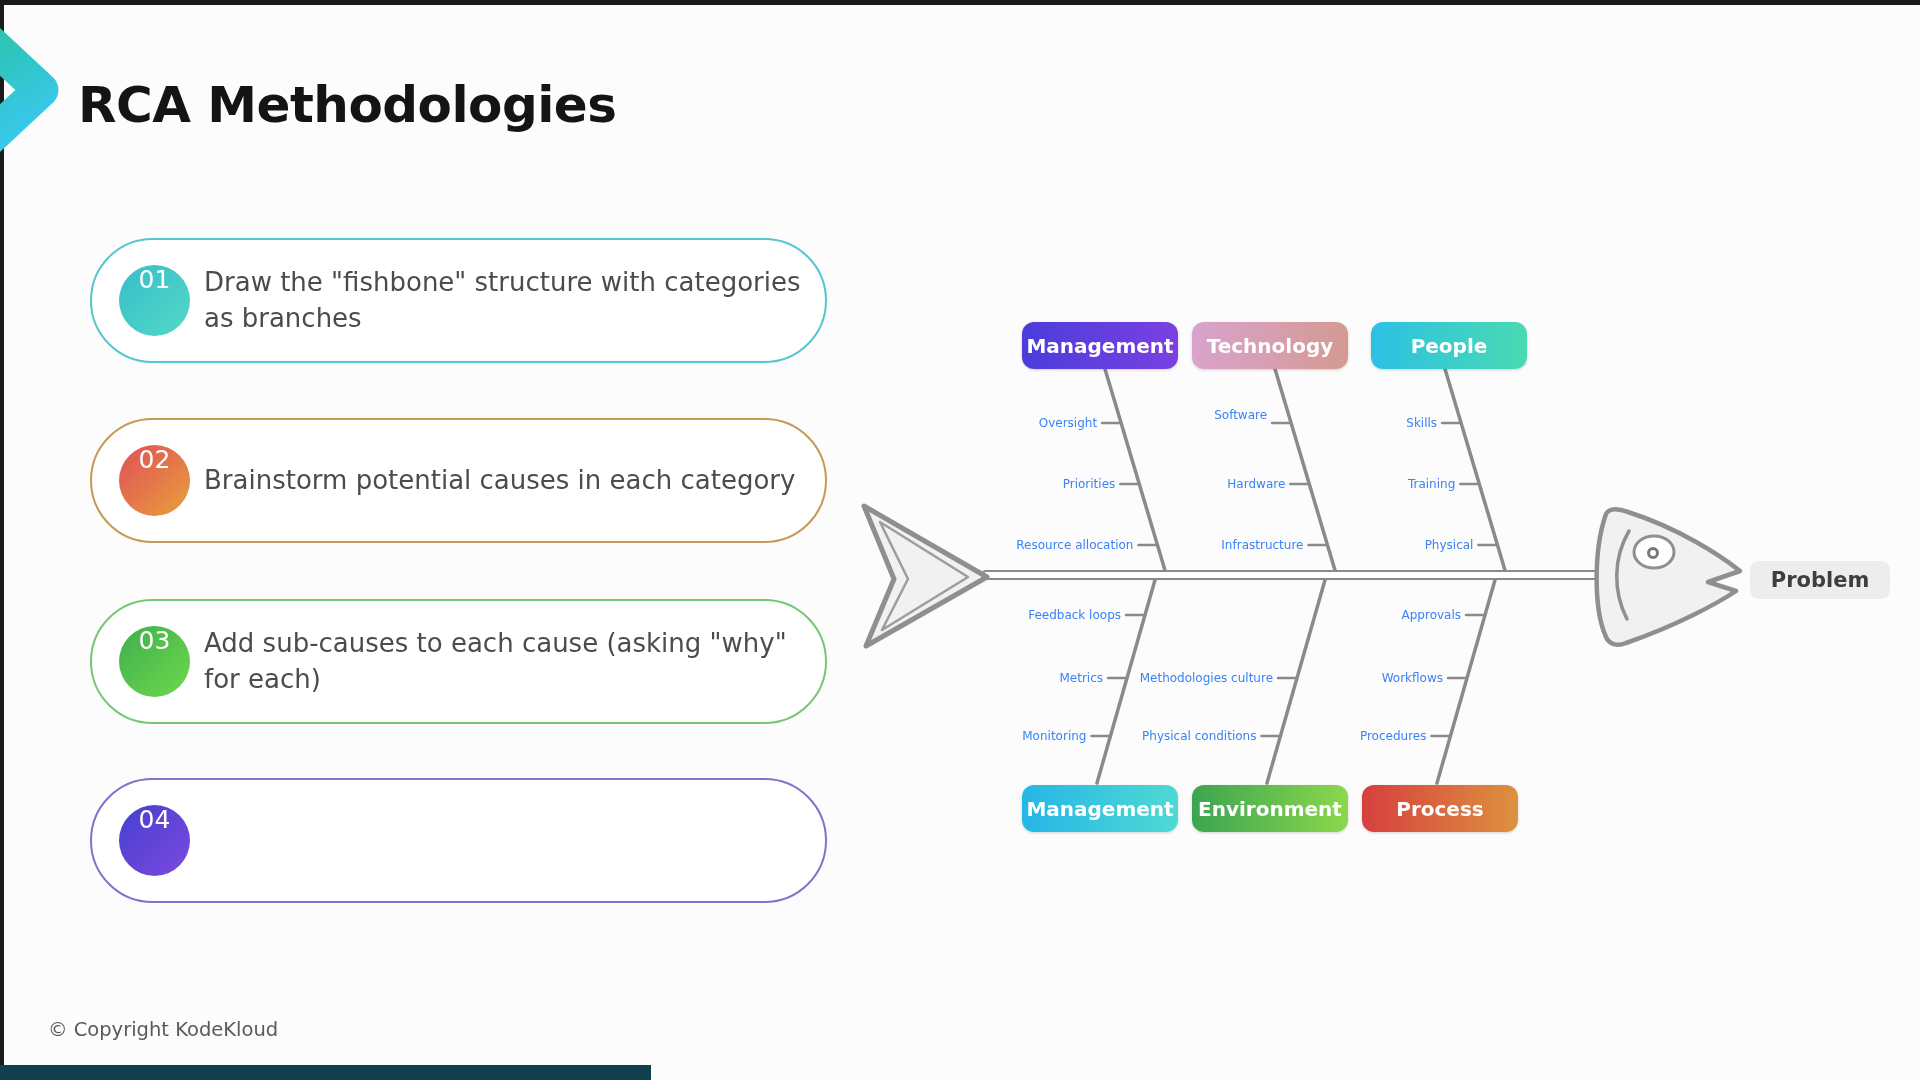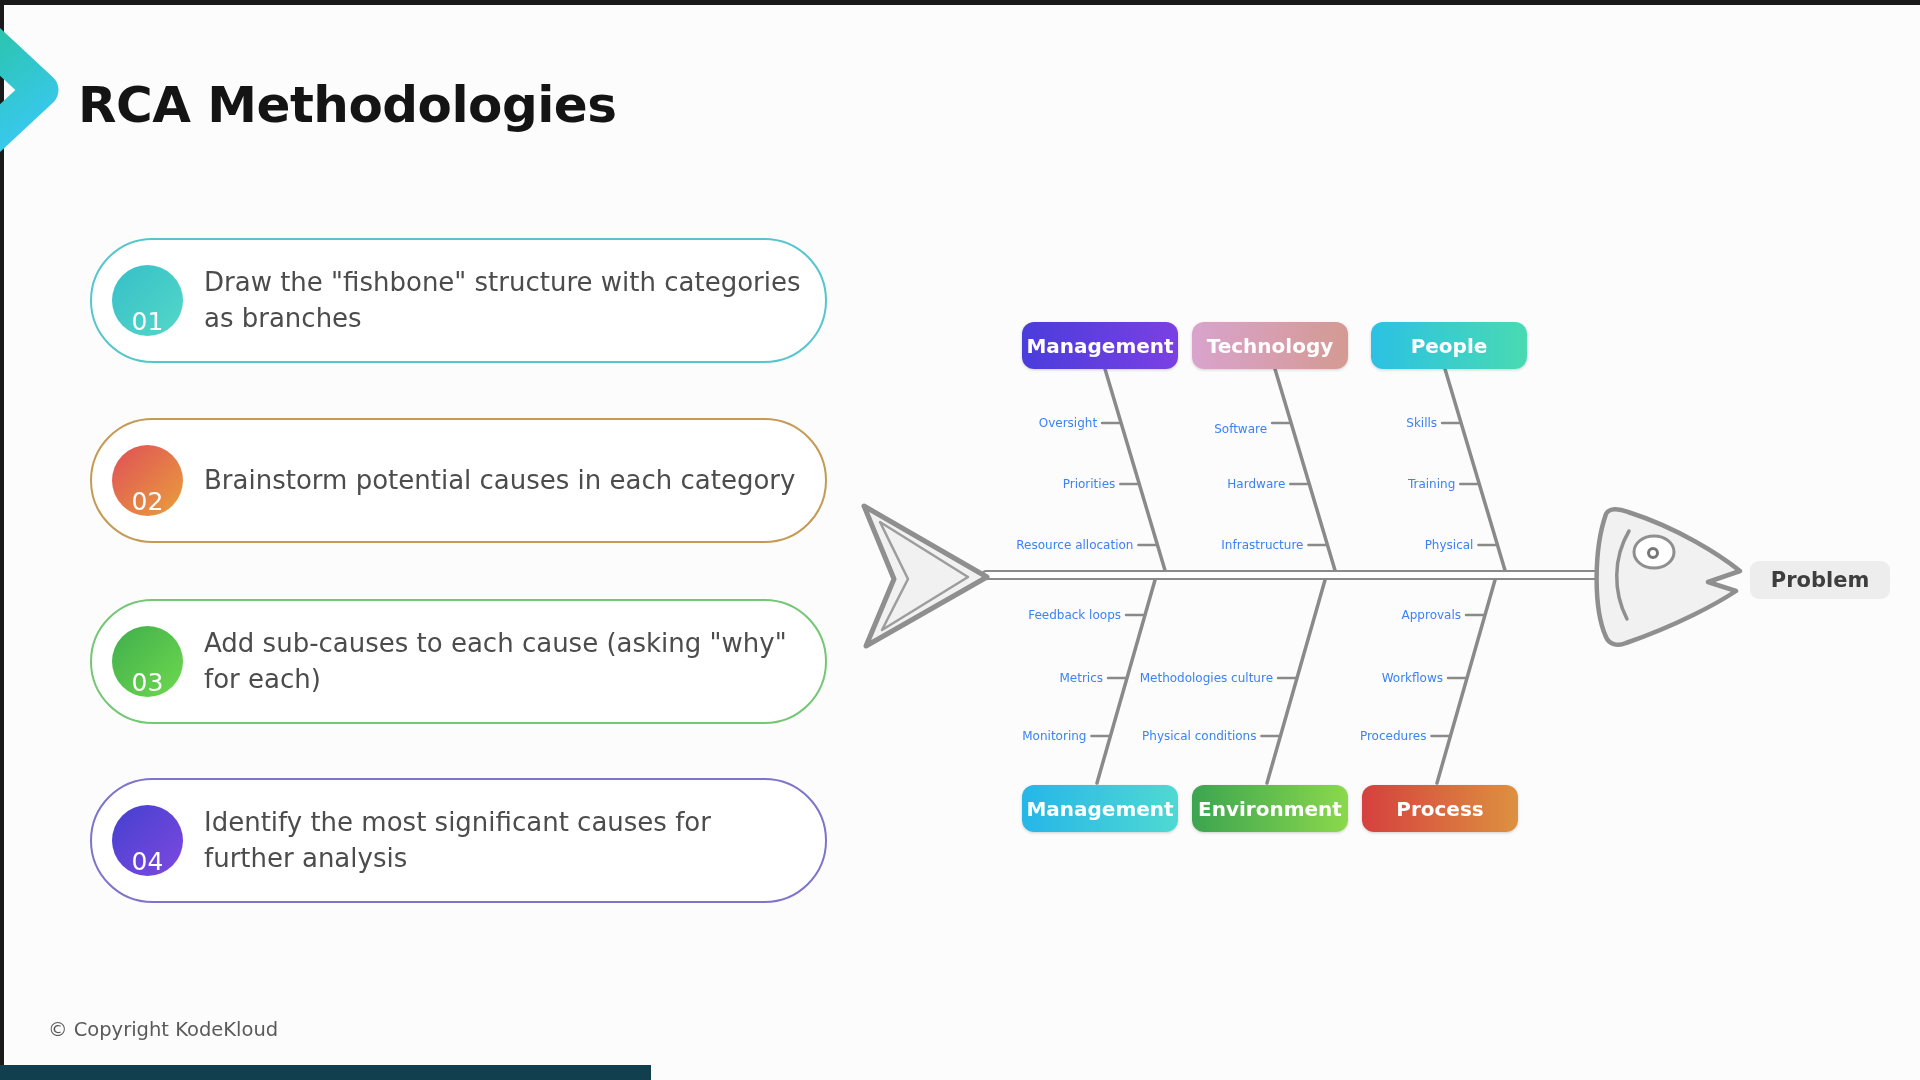--- a/index.html
+++ b/index.html
@@ -16,22 +16,22 @@
     position:absolute;left:78px;top:76px;margin:0;
     font-size:50px;font-weight:700;color:#141414;letter-spacing:-.5px;
   }
   .steps{position:absolute;left:0;top:0;}
   .step{
     position:absolute;left:90px;width:737px;height:125px;
     border:2px solid #ccc;border-radius:63px;background:#fff;
     display:flex;align-items:center;box-sizing:border-box;
   }
   .step-circle{
-    position:absolute;left:20px;top:25px;width:71px;height:71px;border-radius:50%;
-    display:flex;align-items:flex-end;justify-content:center;
+    position:absolute;left:27px;top:25px;width:71px;height:71px;border-radius:50%;
+    display:flex;align-items:flex-start;justify-content:center;
     color:#fff;font-size:25px;font-weight:500;
   }
   .step-text{
     margin-left:112px;width:620px;
     font-size:26px;line-height:1.38;color:#4c4c4c;white-space:pre-line;
   }
   .fishbone{position:absolute;left:840px;top:300px;width:1080px;height:560px;}
   .fishbone svg{position:absolute;left:0;top:0;}
   .cat-pill{
     position:absolute;width:156px;height:47px;border-radius:12px;
@@ -89,22 +89,20 @@
       <div class="step-circle" style="background: linear-gradient(135deg, rgb(63, 174, 77), rgb(111, 217, 78));">
         <span>03</span>
       </div>
       <div class="step-text">Add sub-causes to each cause (asking "why"
 for each)</div>
     </div>
     <div class="step" style="top: 778px; border-color: rgb(125, 116, 204);">
       <div class="step-circle" style="background: linear-gradient(135deg, rgb(68, 64, 207), rgb(126, 73, 224));">
         <span>04</span>
       </div>
-      <div class="step-text">Identify the most significant causes for
-further analysis</div>
     </div>
   </div>
 
 <div class="fishbone">
   <svg id="fbsvg" width="1080" height="560" viewBox="0 0 1080 560">
     <g id="fb-lines">
         <line x1="265" y1="69" x2="327" y2="277" stroke="#8a8a8a" stroke-width="3.5" stroke-linecap="round"></line>
         <line x1="262.092" y1="123" x2="280.092" y2="123" stroke="#8a8a8a" stroke-width="2.5" stroke-linecap="round"></line>
         <line x1="280.27" y1="184" x2="298.27" y2="184" stroke="#8a8a8a" stroke-width="2.5" stroke-linecap="round"></line>
         <line x1="298.448" y1="245" x2="316.448" y2="245" stroke="#8a8a8a" stroke-width="2.5" stroke-linecap="round"></line>
@@ -135,21 +133,21 @@
     <path d="M 789 231 C 773 258 773 292 787 319" fill="none" stroke="#8f8f8f" stroke-width="3.5" stroke-linecap="round"></path>
     <ellipse cx="814" cy="252" rx="20" ry="16" fill="#ffffff" stroke="#8f8f8f" stroke-width="3"></ellipse>
     <circle cx="813" cy="253" r="4.5" fill="none" stroke="#777" stroke-width="3"></circle>
   </svg>
   <div class="problem-badge">Problem</div>
 <div class="cat-pill" style="left: 182px; top: 22px; background: linear-gradient(90deg, rgb(74, 61, 219), rgb(123, 64, 226));">Management</div>
     <div class="cause-label" style="right: 822.908px; top: 110px;">Oversight</div>
     <div class="cause-label" style="right: 804.73px; top: 171px;">Priorities</div>
     <div class="cause-label" style="right: 786.552px; top: 232px;">Resource allocation</div>
     <div class="cat-pill" style="left: 352px; top: 22px; background: linear-gradient(90deg, rgb(217, 163, 205), rgb(212, 154, 146));">Technology</div>
-    <div class="cause-label" style="right: 652.908px; top: 116px; text-align: center;">Software</div>
+    <div class="cause-label" style="right: 652.908px; top: 102px; text-align: center;">Software</div>
     <div class="cause-label" style="right: 634.73px; top: 171px;">Hardware</div>
     <div class="cause-label" style="right: 616.552px; top: 232px;">Infrastructure</div>
     <div class="cat-pill" style="left: 522px; top: 22px; background: linear-gradient(90deg, rgb(44, 193, 228), rgb(73, 218, 178)); margin-left: 9px;">People</div>
     <div class="cause-label" style="right: 482.908px; top: 110px;">Skills</div>
     <div class="cause-label" style="right: 464.73px; top: 171px;">Training</div>
     <div class="cause-label" style="right: 446.552px; top: 232px;">Physical</div>
     <div class="cat-pill" style="left: 182px; top: 485px; background: linear-gradient(90deg, rgb(38, 182, 232), rgb(79, 217, 210));">Management</div>
     <div class="cause-label" style="right: 798.999px; top: 302px;">Feedback loops</div>
     <div class="cause-label" style="right: 816.998px; top: 365px;">Metrics</div>
     <div class="cause-label" style="right: 833.569px; top: 423px; text-align: right;">Monitoring</div>

